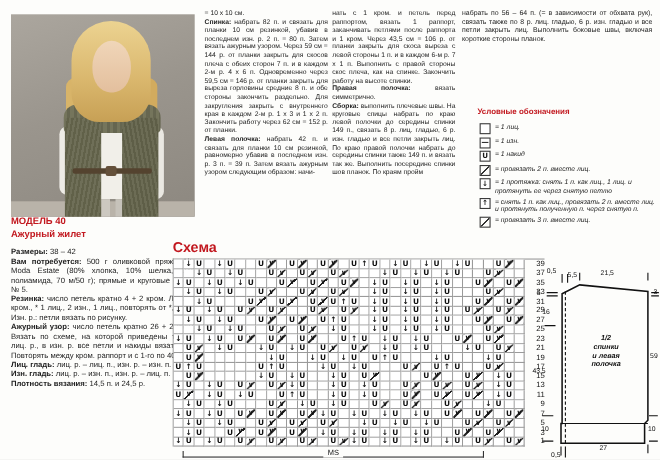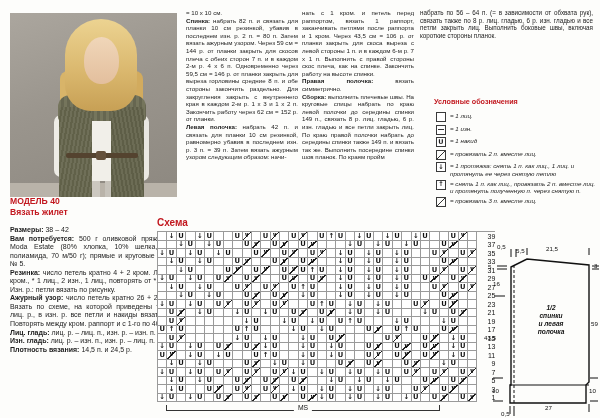--- a/index.html
+++ b/index.html
@@ -42,21 +42,21 @@
   .legend-title{font-weight:bold;font-size:7.2px;margin:0 0 6px 14px;}
   .litem{display:flex;align-items:flex-start;margin:0 0 2.6px 16px;font-size:6.2px;line-height:7.3px;}
   .lbox{flex:0 0 auto;width:8px;height:8px;border:1px solid #3a3a3a;margin-right:4px;margin-top:0;
         display:flex;align-items:center;justify-content:center;font-size:6.5px;font-weight:bold;
         font-family:"DejaVu Sans",sans-serif;background:#fff;position:relative;}
   .lbox.dash::after{content:"";position:absolute;left:1px;right:1px;top:3.5px;height:1px;background:#333;}
   .lbox.vslash{background:linear-gradient(to top left,transparent 46%,#333 46%,#333 54%,transparent 54%);}
   .ltext{font-style:italic;}
   
   .chart{position:absolute;left:157px;top:217px;}
-  .chart-title{font-weight:bold;font-size:10px;margin:0 0 3px 0;}
+  .chart-title{font-weight:bold;font-size:13px;margin:0 0 3px 0;}
   .chart-grid{border-left:1px solid #9a9a9a;border-top:1px solid #9a9a9a;display:inline-block;}
   .crow{display:flex;height:8.5px;}
   .cell{width:9.4px;height:8.5px;box-sizing:border-box;border-right:1px solid #9a9a9a;border-bottom:1px solid #9a9a9a;
         font-family:"DejaVu Sans",sans-serif;font-size:6.8px;font-weight:bold;color:#111;
         display:flex;align-items:center;justify-content:center;background:#fff;position:relative;}
   .cell.vx{background:linear-gradient(to top left,transparent 44%,#222 44%,#222 56%,transparent 56%),#fff;}
   .cell.vx span{position:relative;top:-0.5px;}
   .rownum{width:16px;font-size:7px;display:flex;align-items:center;justify-content:flex-end;padding-left:2px;color:#111;}
   .ms{position:relative;margin-left:9px;width:272px;height:5px;margin-top:2px;
       border-left:1px solid #333;border-right:1px solid #333;border-bottom:1px solid #333;}
@@ -87,21 +87,21 @@
     <div class="vest-l"></div>
     <div class="vest-r"></div>
     <div class="belt"></div>
     <div class="knot"></div>
     <div class="hair"></div>
     <div class="face"></div>
   </div>
 
   <div class="model-title red">
     <div>МОДЕЛЬ 40</div>
-    <div>Вязать жилет</div>
+    <div>Ажурный жилет</div>
   </div>
 
   <div class="col col1">
       <p class="para"><b class="lead">Размеры: </b>38 – 42</p>
       <p class="para"><b class="lead">Вам потребуется: </b>500 г оливковой пряжи Alta Moda Estate (80% хлопка, 10% шелка, 10% полиамида, 70 м/50 г); прямые и круговые спицы № 5.</p>
       <p class="para"><b class="lead">Резинка: </b>число петель кратно 4 + 2 кром. Лиц. р.: кром., * 1 лиц., 2 изн., 1 лиц., повторять от *, кром. Изн. р.: петли вязать по рисунку.</p>
       <p class="para"><b class="lead">Ажурный узор: </b>число петель кратно 26 + 2 кром. Вязать по схеме, на которой приведены только лиц. р., в изн. р. все петли и накиды вязать изн. Повторять между кром. раппорт и с 1-го по 40-й р.</p>
       <p class="para"><b class="lead">Лиц. гладь: </b>лиц. р. – лиц. п., изн. р. – изн. п.</p>
       <p class="para"><b class="lead">Изн. гладь: </b>лиц. р. – изн. п., изн. р. – лиц. п.</p>
       <p class="para"><b class="lead">Плотность вязания: </b>14,5 п. и 24,5 р.</p>

